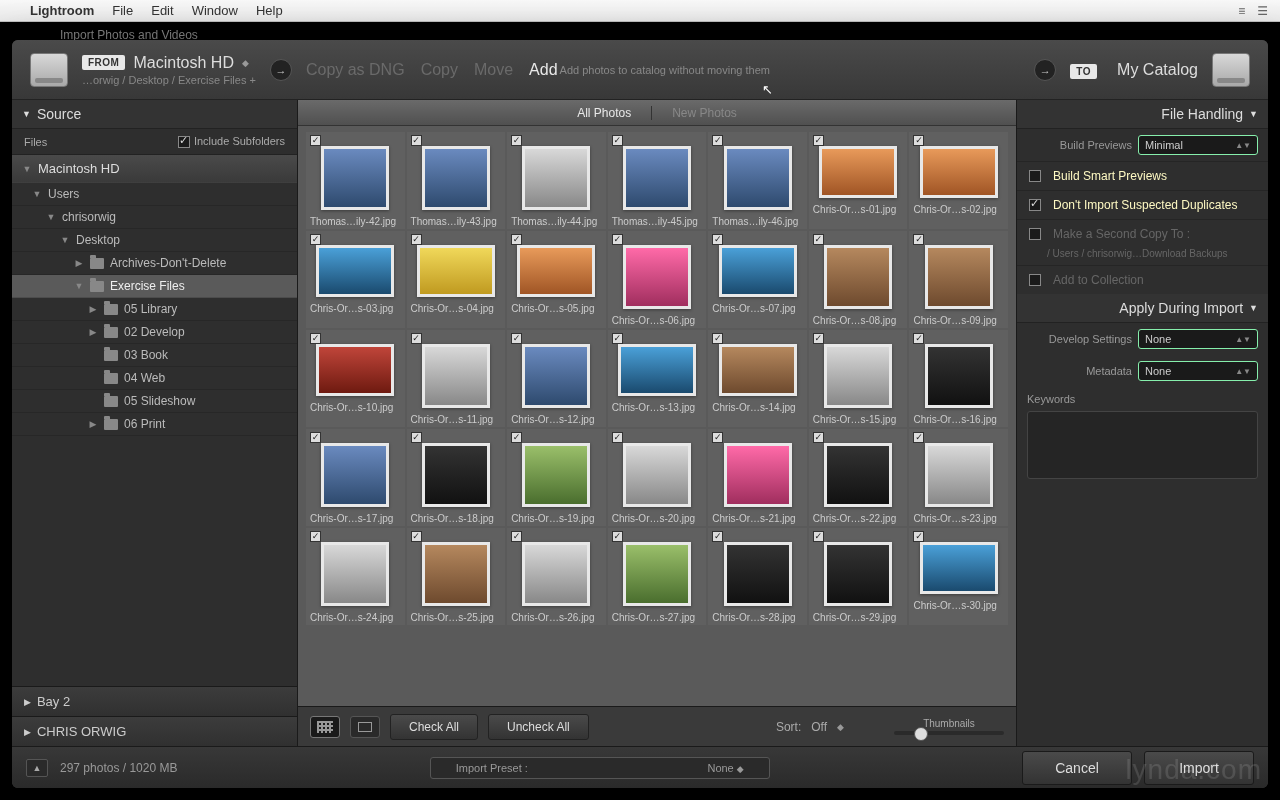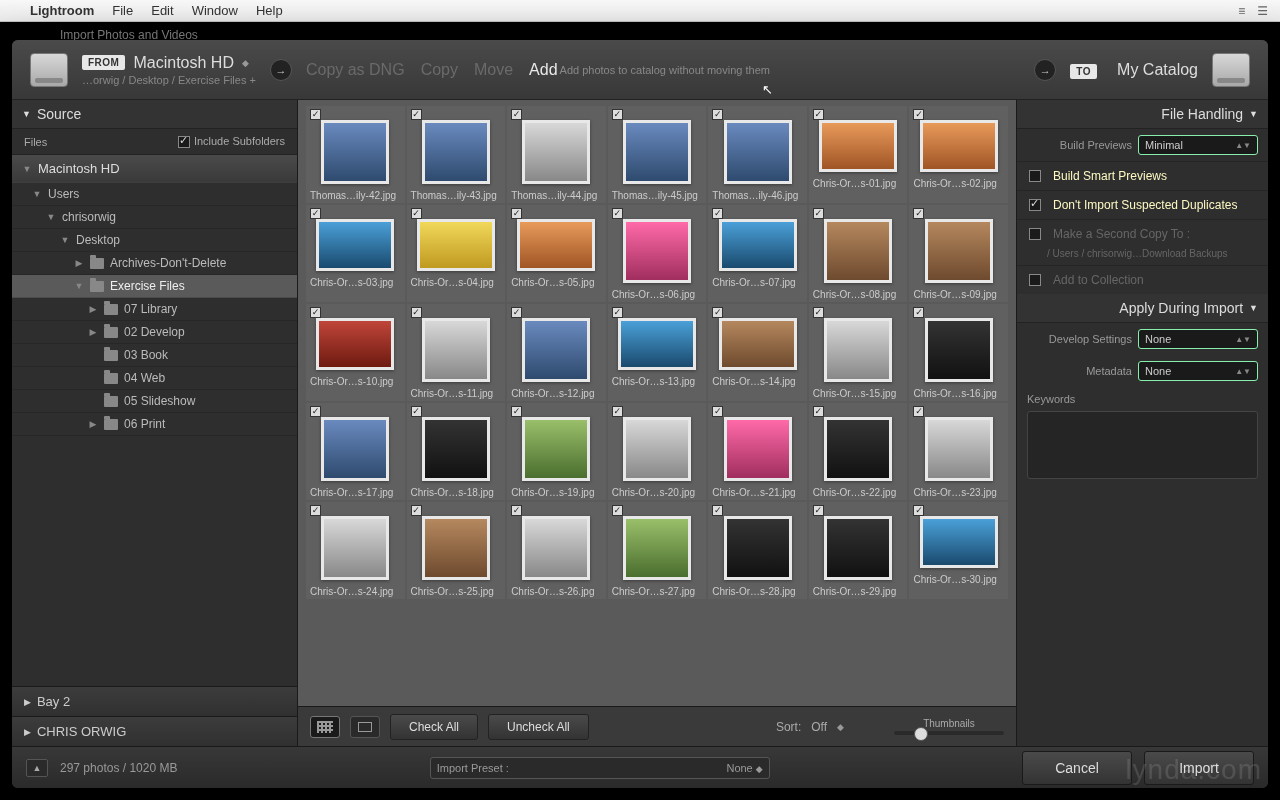--- a/index.html
+++ b/index.html
@@ -94,21 +94,21 @@
 .select .dd { font-size:8px; color:#888; margin-left:6px; }
 .chkrow { display:flex; align-items:center; gap:8px; padding:7px 12px; color:#fef9c3; border-top:1px solid #252525; font-size:12px; }
 .chkrow.dim { color:#666; }
 .sub { font-size:10px; color:#666; padding:0 12px 6px 30px; }
 .keywords { margin:6px 10px; height:68px; background:#252525; border:1px solid #444; border-radius:3px; padding:6px; font-size:11px; color:#888; }
 
 
 .footer { height:42px; background:linear-gradient(#383838,#2a2a2a); border-top:1px solid #1a1a1a; display:flex; align-items:center; padding:0 14px; gap:12px; font-size:12px; color:#999; }
 .collapse-btn { width:22px; height:18px; border:1px solid #555; background:#2a2a2a; display:flex; align-items:center; justify-content:center; font-size:9px; color:#aaa; border-radius:2px; }
 .footer .spacer { flex:1; }
-.preset-box { display:flex; align-items:center; gap:10px; background:#2a2a2a; border:1px solid #555; border-radius:3px; padding:4px 6px; font-size:11px; min-width:340px; justify-content:space-between; }
+.preset-box { display:flex; align-items:center; gap:10px; background:#2a2a2a; border:1px solid #555; border-radius:3px; padding:4px 25px; font-size:11px; min-width:340px; justify-content:space-between; }
 .big-btn { background:linear-gradient(#4a4a4a,#333); border:1px solid #1a1a1a; color:#ddd; padding:8px 30px; border-radius:3px; font-size:14px; cursor:pointer; min-width:110px; }
 
 .watermark { position:absolute; right:18px; bottom:14px; font-size:28px; color:rgba(255,255,255,.12); font-weight:300; letter-spacing:1px; pointer-events:none; }
 
 
 .g0{background:linear-gradient(#6a8abf,#2e4a6e)}
 .g1{background:linear-gradient(#b5885e,#6e4a2e)}
 .g2{background:linear-gradient(#e89a5a,#a05525)}
 .g3{background:linear-gradient(#333,#111)}
 .g4{background:linear-gradient(#9abf6a,#4a6e2e)}
@@ -203,21 +203,21 @@
             <span>Archives-Don't-Delete</span>
           </div>
           <div class="tree-row sel ind-4">
             <span class="tri">▼</span>
             <span class="folder-ico"></span>
             <span>Exercise Files</span>
           </div>
           <div class="tree-row ind-5">
             <span class="tri">▶</span>
             <span class="folder-ico"></span>
-            <span>07 Library</span>
+            <span>05 Library</span>
           </div>
           <div class="tree-row ind-5">
             <span class="tri">▶</span>
             <span class="folder-ico"></span>
             <span>02 Develop</span>
           </div>
           <div class="tree-row ind-5">
             <span class="tri"></span>
             <span class="folder-ico"></span>
             <span>03 Book</span>
@@ -244,20 +244,25 @@
             <span>Bay 2</span>
           </div>
           <div class="collapsed-row">
             <span class="tri">▶</span>
             <span>CHRIS ORWIG</span>
           </div>
         </div>
     </div>
 
     <div class="centerpanel">
+      <div class="tabs">
+        <span class="active">All Photos</span>
+        <span class="sep"></span>
+        <span>New Photos</span>
+      </div>
       <div class="grid-scroll">
         <div class="grid" id="grid">
             <div class="cell">
               <div class="cb">✓</div>
               <div class="thumb g0"></div>
               <div class="fname">Thomas…ily-42.jpg</div>
             </div>
             <div class="cell">
               <div class="cb">✓</div>
               <div class="thumb g0"></div>

